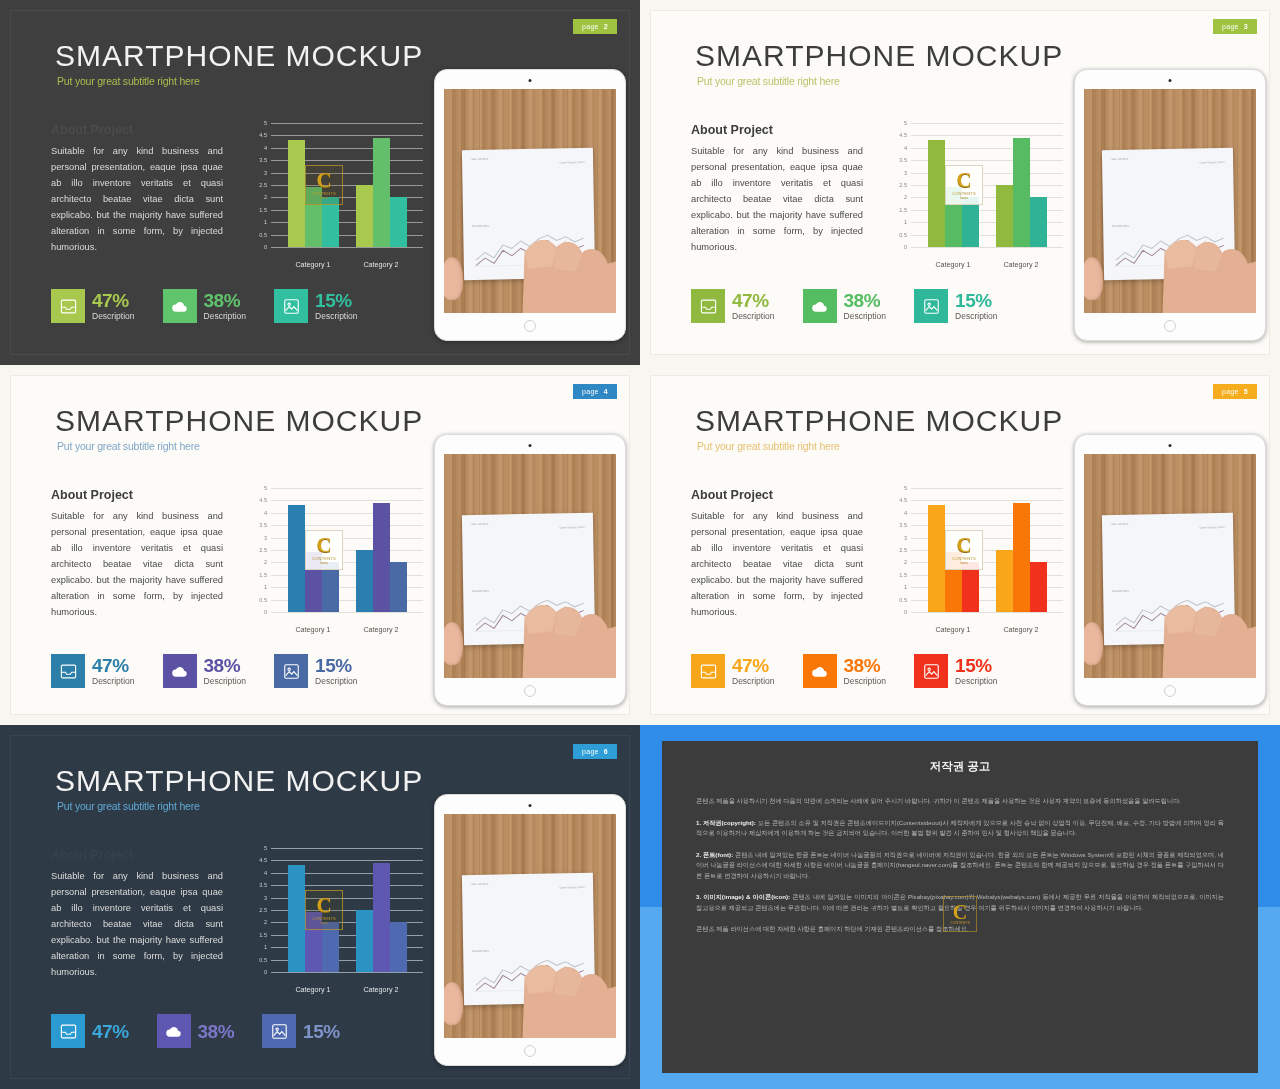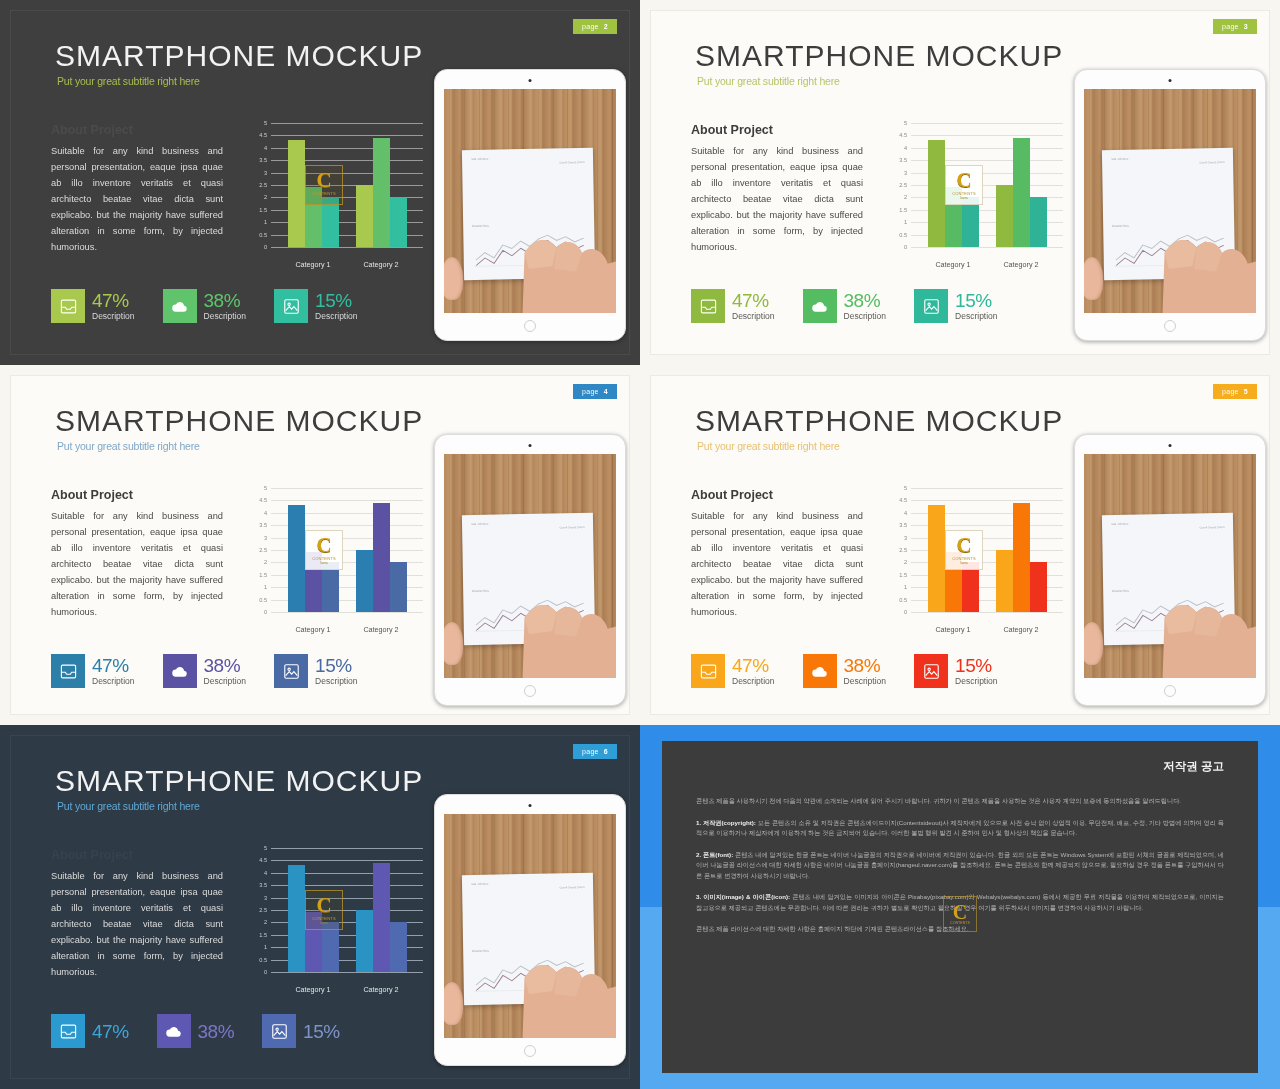--- a/index.html
+++ b/index.html
@@ -151,21 +151,21 @@
     display: flex; gap: 28px;
   }
   .stat { display: flex; align-items: center; gap: 7px; }
   .stat-icon {
     width: 34px; height: 34px;
     display: flex; align-items: center; justify-content: center;
     flex: 0 0 34px;
   }
   .stat-icon svg { width: 19px; height: 19px; }
   .stat-txt { display: flex; flex-direction: column; line-height: 1; }
-  .stat-pct { font-size: 19px; font-weight: 400; letter-spacing: -.5px; }
+  .stat-pct { font-size: 19px; font-weight: 700; letter-spacing: -.5px; }
   .stat-desc { font-size: 8.5px; margin-top: 2px; }
   .dark-desc  { color: #d8d8d8; }
   .light-desc { color: #5c5a55; }
 
   
   .tablet {
     position: absolute;
     border-radius: 13px;
     background: #fdfdfd;
     box-shadow: 0 1px 4px rgba(0,0,0,.35);
@@ -243,21 +243,21 @@
   .copy-blue-top { position: absolute; left:0; right:0; top:0; height: 50%; background:#2f8ce8; }
   .copy-blue-bot { position: absolute; left:0; right:0; bottom:0; height: 50%; background:#55a9f0; }
   .copy-inner {
     position: absolute;
     left: 22px; top: 16px; right: 22px; bottom: 16px;
     background: #3c3c3c;
     padding: 18px 34px;
     overflow: hidden;
   }
   .copy-title {
-    text-align: right; color: #f2f2f2;
+    text-align: center; color: #f2f2f2;
     font-size: 11.5px; font-weight: bold; margin-bottom: 22px;
   }
   .copy-p {
     color: #b9b9b9; font-size: 6.2px; line-height: 10.5px;
     text-align: justify; margin-bottom: 11px;
   }
   .copy-p b { color: #ededed; }
   .copy-wm {
     position: absolute; left: 50%; top: 52%;
     transform: translate(-50%,-50%);

